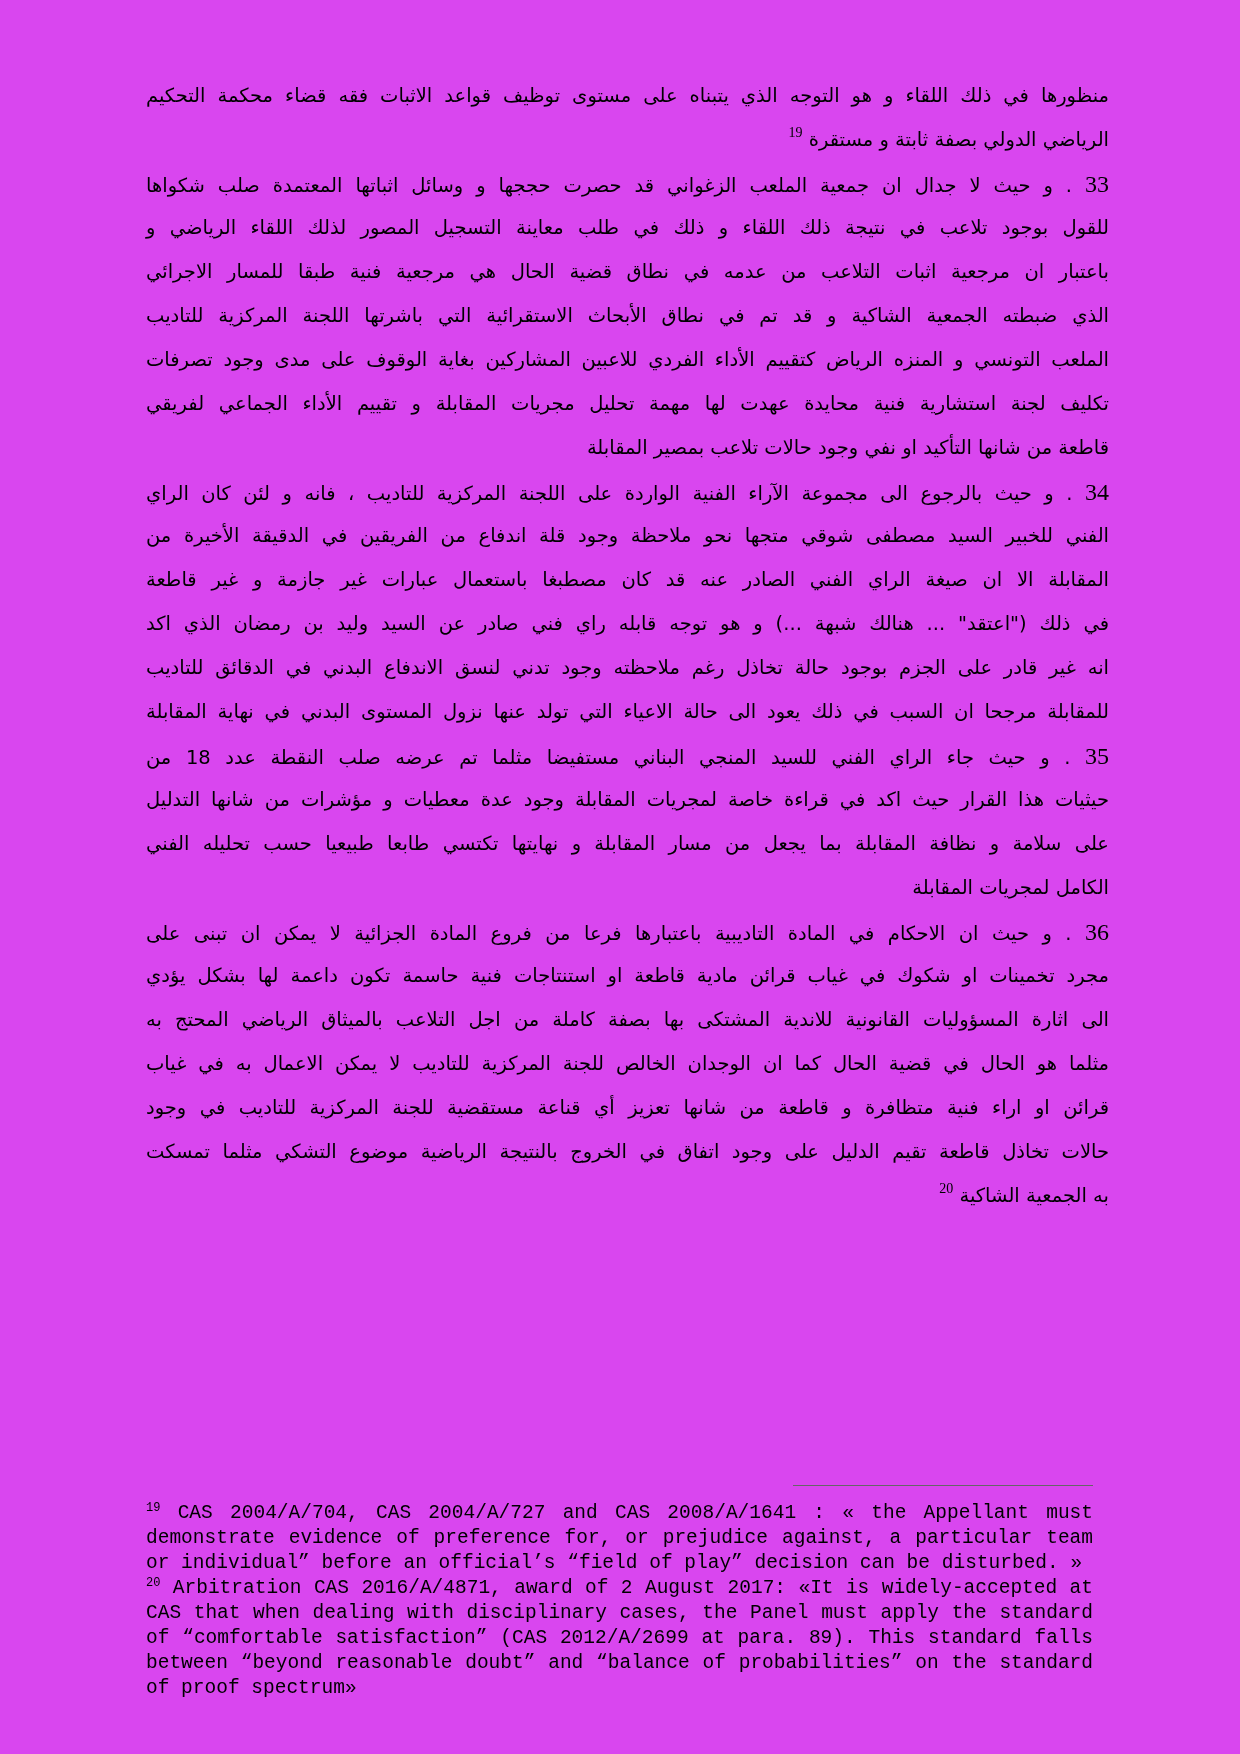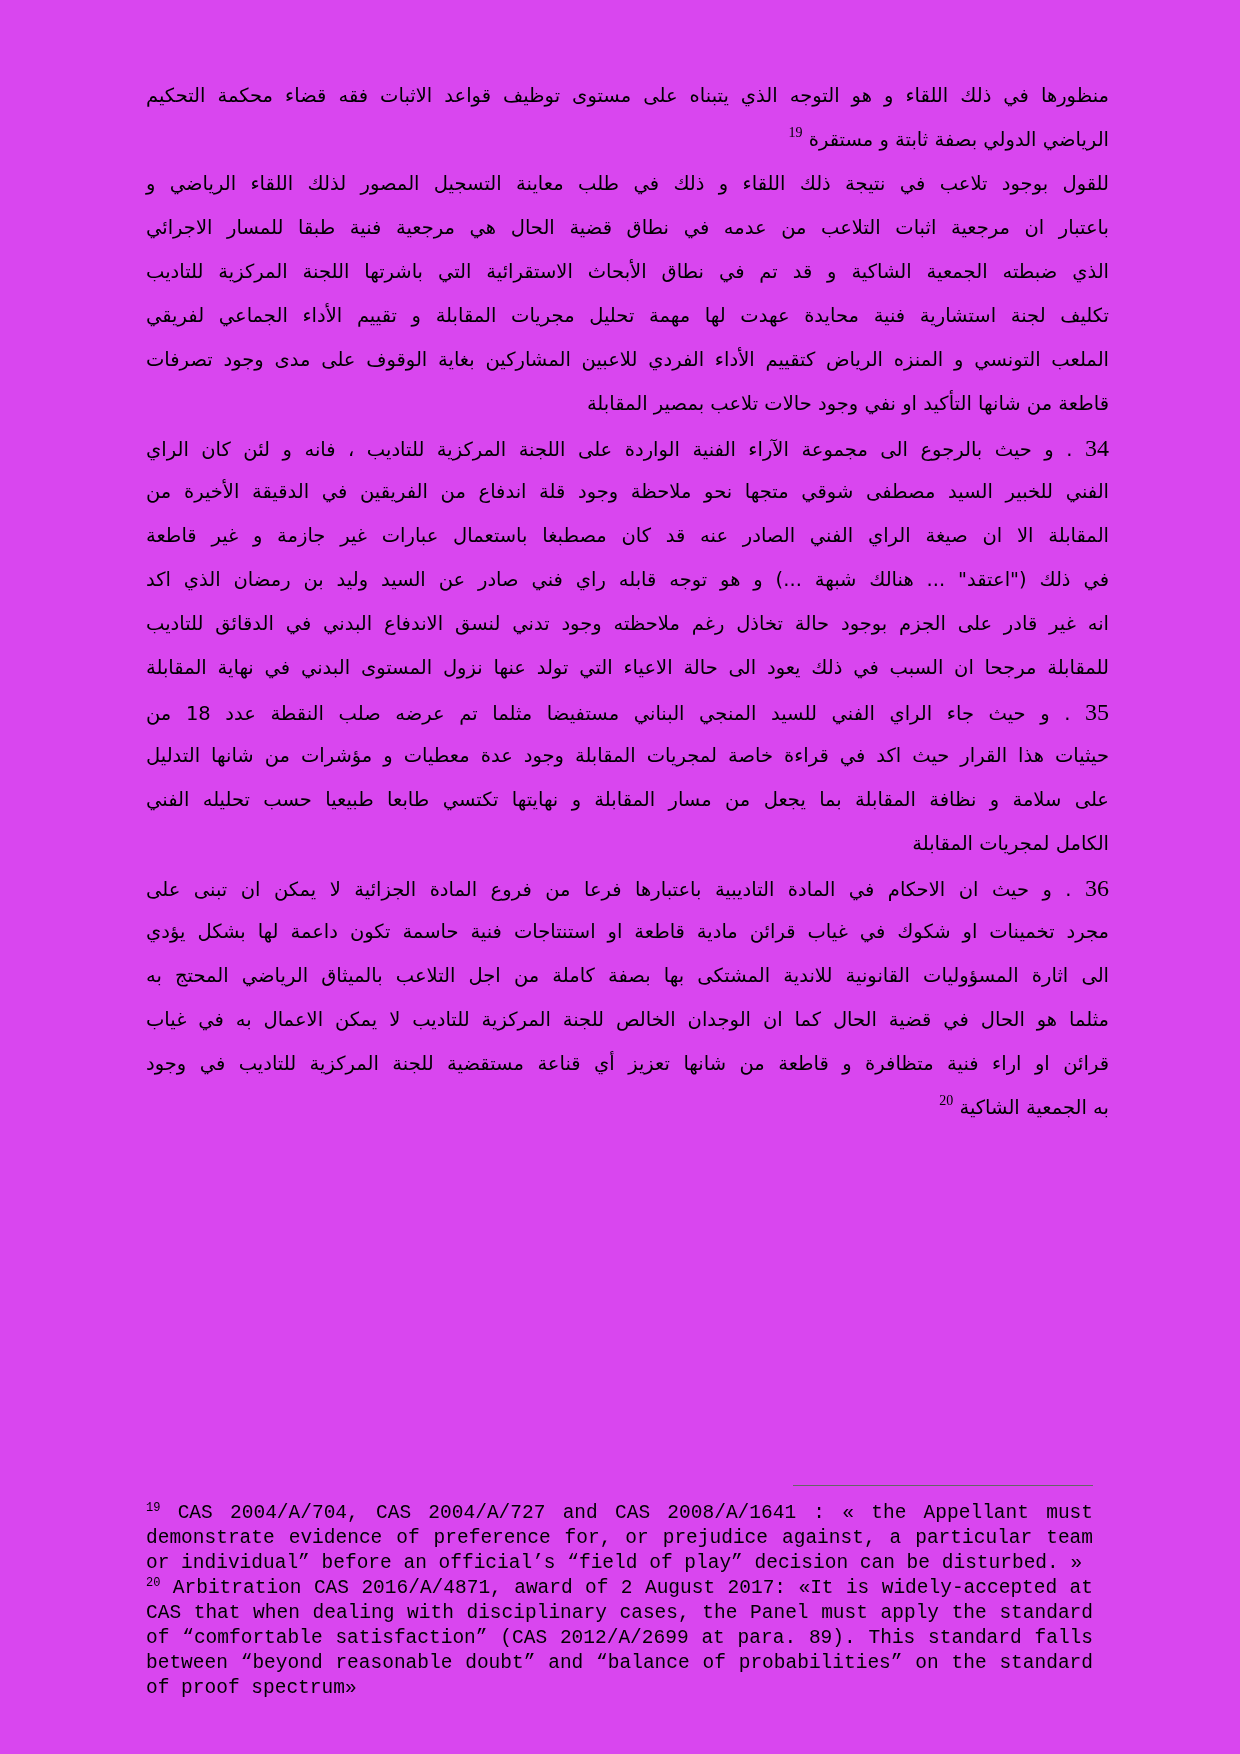--- a/index.html
+++ b/index.html
@@ -31,41 +31,43 @@
   .footnotes .fn { margin: 0; }
   .footnotes sup { font-size: 12px; vertical-align: 7px; line-height: 0; }
 </style>
 </head>
 <body>
 
 <div class="page">
   <div class="body-text" id="body-text">
       <div class="line"><span>منظورها في ذلك اللقاء و هو التوجه الذي يتبناه على مستوى توظيف قواعد الاثبات فقه قضاء محكمة التحكيم</span></div>
       <div class="line last"><span>الرياضي الدولي بصفة ثابتة و مستقرة</span> <sup class="fnref">19</sup></div>
+      <div class="line"><span class="num">33</span> <span>. و حيث لا جدال ان جمعية الملعب الزغواني قد حصرت حججها و وسائل اثباتها المعتمدة صلب شكواها</span></div>
       <div class="line"><span>للقول بوجود تلاعب في نتيجة ذلك اللقاء و ذلك في طلب معاينة التسجيل المصور لذلك اللقاء الرياضي و</span></div>
       <div class="line"><span>باعتبار ان مرجعية اثبات التلاعب من عدمه في نطاق قضية الحال هي مرجعية فنية طبقا للمسار الاجرائي</span></div>
       <div class="line"><span>الذي ضبطته الجمعية الشاكية و قد تم في نطاق الأبحاث الاستقرائية التي باشرتها اللجنة المركزية للتاديب</span></div>
+      <div class="line"><span>الملعب التونسي و المنزه الرياض كتقييم الأداء الفردي للاعبين المشاركين بغاية الوقوف على مدى وجود تصرفات</span></div>
       <div class="line"><span>تكليف لجنة استشارية فنية محايدة عهدت لها مهمة تحليل مجريات المقابلة و تقييم الأداء الجماعي لفريقي</span></div>
-      <div class="line"><span>الملعب التونسي و المنزه الرياض كتقييم الأداء الفردي للاعبين المشاركين بغاية الوقوف على مدى وجود تصرفات</span></div>
       <div class="line last"><span>قاطعة من شانها التأكيد او نفي وجود حالات تلاعب بمصير المقابلة</span></div>
       <div class="line"><span class="num">34</span> <span>. و حيث بالرجوع الى مجموعة الآراء الفنية الواردة على اللجنة المركزية للتاديب ، فانه و لئن كان الراي</span></div>
       <div class="line"><span>الفني للخبير السيد مصطفى شوقي متجها نحو ملاحظة وجود قلة اندفاع من الفريقين في الدقيقة الأخيرة من</span></div>
       <div class="line"><span>المقابلة الا ان صيغة الراي الفني الصادر عنه قد كان مصطبغا باستعمال عبارات غير جازمة و غير قاطعة</span></div>
       <div class="line"><span>في ذلك ("اعتقد" ... هنالك شبهة ...) و هو توجه قابله راي فني صادر عن السيد وليد بن رمضان الذي اكد</span></div>
       <div class="line"><span>انه غير قادر على الجزم بوجود حالة تخاذل رغم ملاحظته وجود تدني لنسق الاندفاع البدني في الدقائق للتاديب</span></div>
       <div class="line"><span>للمقابلة مرجحا ان السبب في ذلك يعود الى حالة الاعياء التي تولد عنها نزول المستوى البدني في نهاية المقابلة</span></div>
       <div class="line"><span class="num">35</span> <span>. و حيث جاء الراي الفني للسيد المنجي البناني مستفيضا مثلما تم عرضه صلب النقطة عدد 18 من</span></div>
       <div class="line"><span>حيثيات هذا القرار حيث اكد في قراءة خاصة لمجريات المقابلة وجود عدة معطيات و مؤشرات من شانها التدليل</span></div>
       <div class="line"><span>على سلامة و نظافة المقابلة بما يجعل من مسار المقابلة و نهايتها تكتسي طابعا طبيعيا حسب تحليله الفني</span></div>
       <div class="line last"><span>الكامل لمجريات المقابلة</span></div>
       <div class="line"><span class="num">36</span> <span>. و حيث ان الاحكام في المادة التاديبية باعتبارها فرعا من فروع المادة الجزائية لا يمكن ان تبنى على</span></div>
       <div class="line"><span>مجرد تخمينات او شكوك في غياب قرائن مادية قاطعة او استنتاجات فنية حاسمة تكون داعمة لها بشكل يؤدي</span></div>
       <div class="line"><span>الى اثارة المسؤوليات القانونية للاندية المشتكى بها بصفة كاملة من اجل التلاعب بالميثاق الرياضي المحتج به</span></div>
       <div class="line"><span>مثلما هو الحال في قضية الحال كما ان الوجدان الخالص للجنة المركزية للتاديب لا يمكن الاعمال به في غياب</span></div>
       <div class="line"><span>قرائن او اراء فنية متظافرة و قاطعة من شانها تعزيز أي قناعة مستقضية للجنة المركزية للتاديب في وجود</span></div>
+      <div class="line"><span>حالات تخاذل قاطعة تقيم الدليل على وجود اتفاق في الخروج بالنتيجة الرياضية موضوع التشكي مثلما تمسكت</span></div>
       <div class="line last"><span>به الجمعية الشاكية</span> <sup class="fnref">20</sup></div>
     </div>
 
   <div class="footnote-rule"></div>
 
   <div class="footnotes">
     <p class="fn"><sup>19</sup> <span>CAS 2004/A/704, CAS 2004/A/727 and CAS 2008/A/1641 : «   the Appellant must demonstrate evidence of preference for, or prejudice against, a particular team or individual” before an official’s “field of play” decision can be disturbed. »</span></p>
     <p class="fn"><sup>20</sup> <span>Arbitration CAS 2016/A/4871, award of 2 August 2017:  «It is widely-accepted at CAS that when dealing with disciplinary cases, the Panel must apply the standard of “comfortable satisfaction” (CAS 2012/A/2699 at para. 89). This standard falls between “beyond reasonable doubt” and “balance of probabilities” on the standard of proof spectrum»</span></p>
   </div>
 </div>

